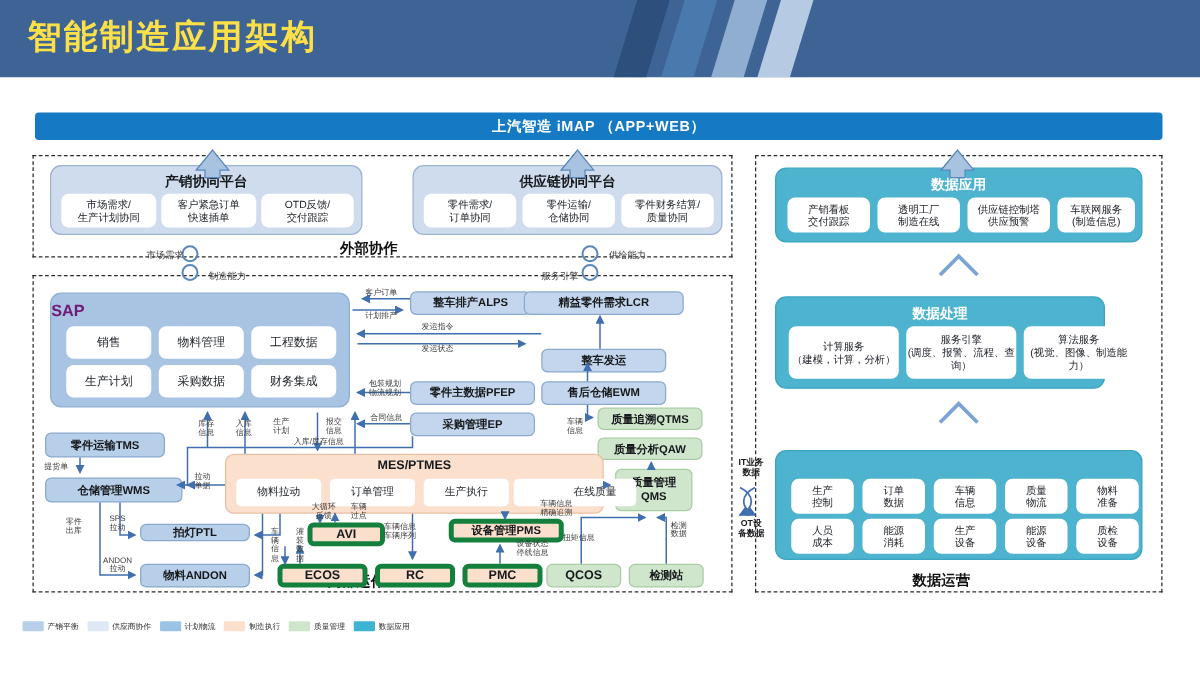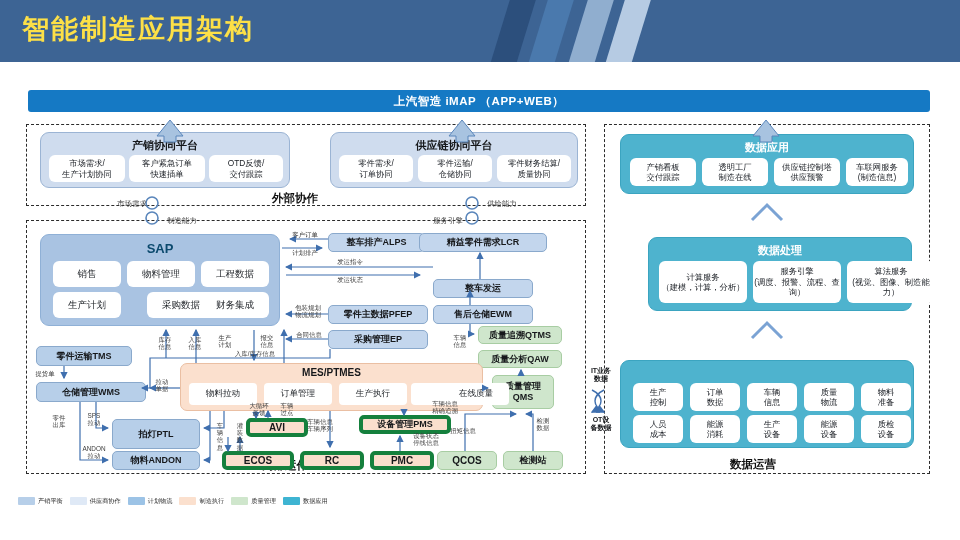--- a/index.html
+++ b/index.html
@@ -39,21 +39,21 @@
   .panel-cyan{background:#4eb3ce;border:1px solid #3ba4c0;}
   .panel-title{position:absolute;left:0;right:0;top:5px;text-align:center;font-size:11px;font-weight:700;color:#16181b;}
   .panel-title.white{color:#ffffff;}
   .chip{
     position:absolute;box-sizing:border-box;background:#ffffff;border-radius:6px;
     display:flex;align-items:center;justify-content:center;text-align:center;
     font-size:8.3px;line-height:1.25;color:#20242a;padding:1px;
   }
   
   .sap-box{position:absolute;left:40px;top:172px;width:240px;height:92px;background:#a9c3e2;border:1px solid #8fb0d6;border-radius:9px;box-sizing:border-box;}
-  .sap-title{position:absolute;left:0;right:0;top:6px;text-align:center;font-size:13px;font-weight:700;color:#0c4a6e;}
+  .sap-title{position:absolute;left:0;right:0;top:6px;text-align:left;font-size:13px;font-weight:700;color:#701a75;}
   .sap-chip{position:absolute;background:#fff;border-radius:6px;display:flex;align-items:center;justify-content:center;font-size:9.5px;color:#1d2126;}
   
   .node{
     position:absolute;box-sizing:border-box;border-radius:5px;
     display:flex;align-items:center;justify-content:center;text-align:center;
     font-size:9px;font-weight:700;line-height:1.2;padding:1px 2px;color:#16181b;
   }
   .n-blue{background:#b7cfe9;border:1px solid #8aa9cc;}
   .n-blue2{background:#c3d6ed;border:1px solid #8aa9cc;}
   .n-peach{background:#fadfcd;border:4px solid #15803d;}
@@ -120,21 +120,21 @@
     <div class="chip" style="left:9px;top:23px;width:66px;height:28px;white-space:pre-line;">产销看板
 交付跟踪</div>
     <div class="chip" style="left:81px;top:23px;width:66px;height:28px;white-space:pre-line;">透明工厂
 制造在线</div>
     <div class="chip" style="left:153px;top:23px;width:66px;height:28px;white-space:pre-line;">供应链控制塔
 供应预警</div>
     <div class="chip" style="left:225px;top:23px;width:62px;height:28px;white-space:pre-line;">车联网服务
 (制造信息)</div>
   </div>
 
-  <div class="panel panel-cyan" style="left:648px;top:175px;width:264px;height:74px;">
+  <div class="panel panel-cyan" style="left:620px;top:175px;width:264px;height:74px;">
     <div class="panel-title white">数据处理</div>
     <div class="chip" style="left:10px;top:23px;width:88px;height:42px;white-space:pre-line;">计算服务
 （建模，计算，分析）</div>
     <div class="chip" style="left:104px;top:23px;width:88px;height:42px;white-space:pre-line;">服务引擎
 (调度、报警、流程、查询）</div>
     <div class="chip" style="left:198px;top:23px;width:88px;height:42px;white-space:pre-line;">算法服务
 (视觉、图像、制造能力）</div>
   </div>
 
   <div class="panel panel-cyan" style="left:620px;top:298px;width:294px;height:88px;">
@@ -159,27 +159,27 @@
     <div class="chip" style="left:240px;top:54px;width:50px;height:28px;white-space:pre-line;">质检
 设备</div>
   </div>
 
   <div class="sap-box">
     <div class="sap-title">SAP</div>
     <div class="sap-chip" style="left:12px;top:26px;width:68px;height:26px;">销售</div>
     <div class="sap-chip" style="left:86px;top:26px;width:68px;height:26px;">物料管理</div>
     <div class="sap-chip" style="left:160px;top:26px;width:68px;height:26px;">工程数据</div>
     <div class="sap-chip" style="left:12px;top:57px;width:68px;height:26px;">生产计划</div>
-    <div class="sap-chip" style="left:86px;top:57px;width:68px;height:26px;margin-left:20px;">采购数据</div>
+    <div class="sap-chip" style="left:86px;top:57px;width:68px;height:26px;">采购数据</div>
     <div class="sap-chip" style="left:160px;top:57px;width:68px;height:26px;">财务集成</div>
   </div>
 
   <div class="node n-blue" style="left:36px;top:284px;width:96px;height:20px;">零件运输TMS</div>
   <div class="node n-blue" style="left:36px;top:320px;width:110px;height:20px;">仓储管理WMS</div>
-  <div class="node n-blue" style="left:112px;top:357px;width:88px;height:30px;">拍灯PTL</div>
+  <div class="node n-blue" style="left:112px;top:357px;width:88px;height:14px;">拍灯PTL</div>
   <div class="node n-blue" style="left:112px;top:389px;width:88px;height:19px;">物料ANDON</div>
 
   <div class="node n-blue2" style="left:328px;top:171px;width:97px;height:19px;">整车排产ALPS</div>
   <div class="node n-blue2" style="left:419px;top:171px;width:128px;height:19px;">精益零件需求LCR</div>
   <div class="node n-blue2" style="left:433px;top:217px;width:100px;height:19px;">整车发运</div>
   <div class="node n-blue2" style="left:328px;top:243px;width:100px;height:19px;">零件主数据PFEP</div>
   <div class="node n-blue2" style="left:433px;top:243px;width:100px;height:19px;">售后仓储EWM</div>
   <div class="node n-blue2" style="left:328px;top:268px;width:100px;height:19px;">采购管理EP</div>
 
   <div class="node n-green" style="left:478px;top:264px;width:84px;height:18px;">质量追溯QTMS</div>

